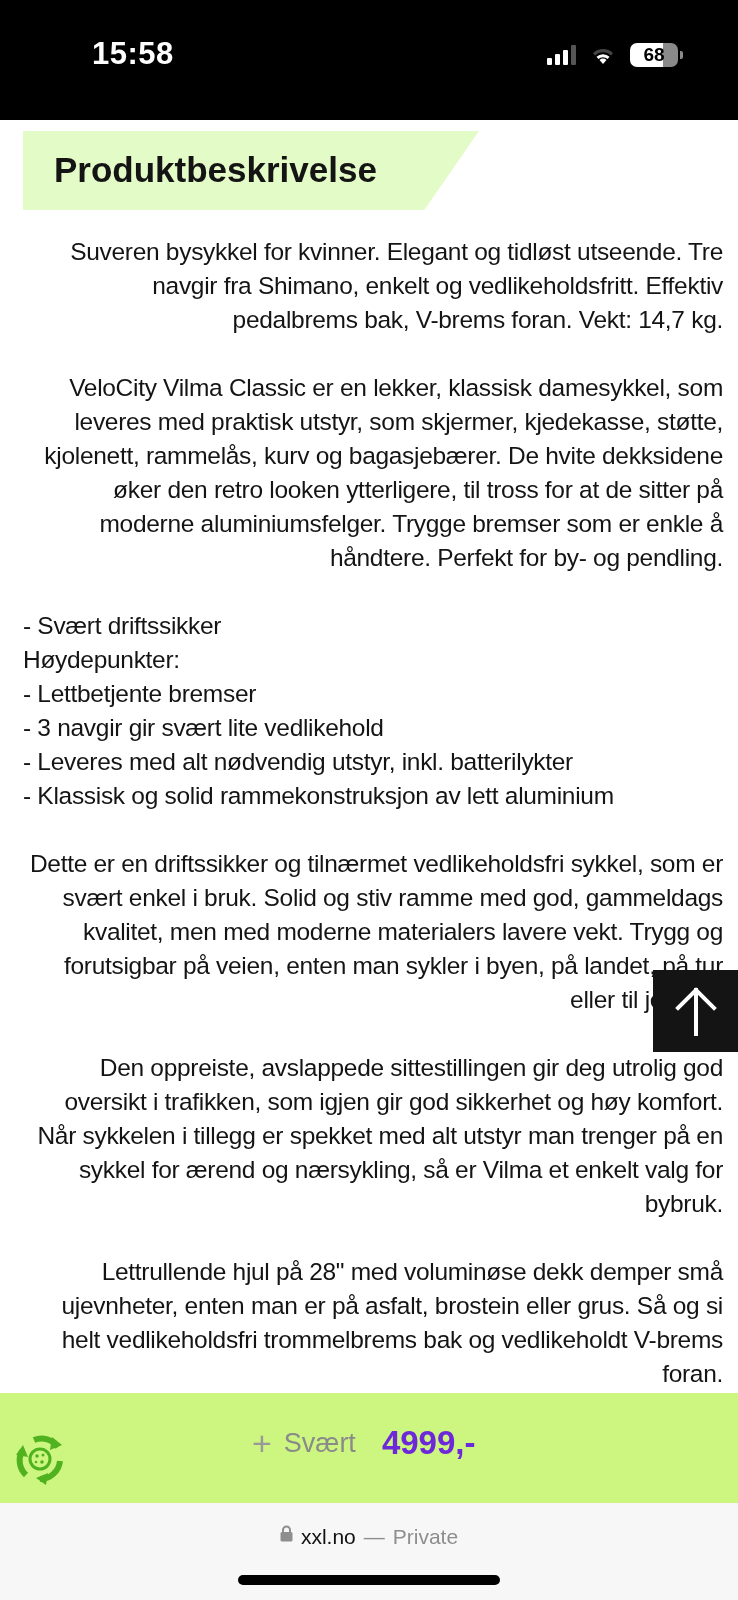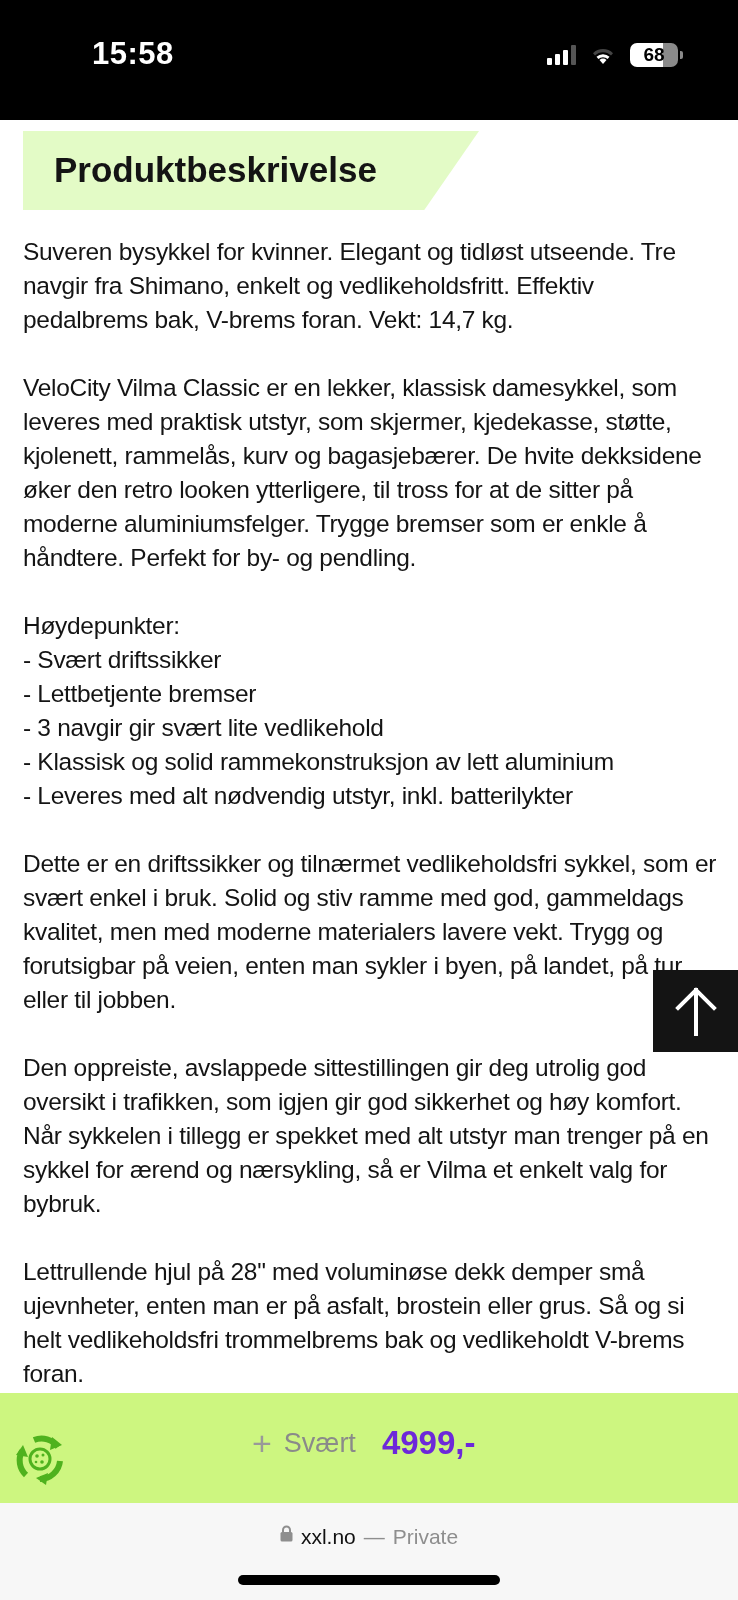--- a/index.html
+++ b/index.html
@@ -17,21 +17,21 @@
     .battery { position: relative; width: 48px; height: 24px; border-radius: 7px; background: linear-gradient(to right, #fff 0 68%, #8a8a8a 68% 100%); color: #000; font-weight: bold; font-size: 19px; text-align: center; line-height: 24px; }
     .battery::after { content: ""; position: absolute; right: -5px; top: 8px; width: 3px; height: 8px; background: #8a8a8a; border-radius: 0 2px 2px 0; }
 
     
     .heading-wrap { position: absolute; left: 23px; top: 131px; width: 456px; height: 79px; }
     .heading-bg { position: absolute; inset: 0; background: #e3fbc6; clip-path: polygon(0 0, 100% 0, 88% 100%, 0 100%); }
     .heading { position: absolute; left: 31px; top: 19px; font-size: 35px; font-weight: bold; color: #141414; }
 
     
     .content { position: absolute; left: 23px; top: 235px; width: 700px; font-size: 24.5px; line-height: 34px; color: #141414; letter-spacing: -0.3px; }
-    .content p { margin-bottom: 34px; white-space: pre-line; }
+    .content p { margin-bottom: 34px; white-space: pre-line; text-align: right; }
     .content ul { list-style: none; margin-bottom: 34px; }
 
     
     .scroll-top { position: absolute; left: 653px; top: 970px; width: 85px; height: 82px; background: #141414; display: flex; align-items: center; justify-content: center; cursor: pointer; }
 
     
     .buy-bar { position: absolute; left: 0; top: 1393px; width: 738px; height: 110px; background: rgba(198, 245, 110, 0.88); }
     .buy-bar-inner { position: absolute; inset: 0; }
     .eco-icon { position: absolute; left: 12px; top: 38px; width: 56px; height: 56px; }
     .buy-button { position: absolute; left: 252px; top: 30px; height: 40px; display: flex; align-items: center; gap: 12px; color: #8a8a8a; cursor: pointer; }
@@ -71,26 +71,26 @@
 
 <div class="heading-wrap">
   <div class="heading-bg"></div>
   <h1 class="heading">Produktbeskrivelse</h1>
 </div>
 
 <div class="content">
   <p>Suveren bysykkel for kvinner. Elegant og tidløst utseende. Tre navgir fra Shimano, enkelt og vedlikeholdsfritt. Effektiv pedalbrems bak, V-brems foran. Vekt: 14,7 kg.</p>
   <p>VeloCity Vilma Classic er en lekker, klassisk damesykkel, som leveres med praktisk utstyr, som skjermer, kjedekasse, støtte, kjolenett, rammelås, kurv og bagasjebærer. De hvite dekksidene øker den retro looken ytterligere, til tross for at de sitter på moderne aluminiumsfelger. Trygge bremser som er enkle å håndtere. Perfekt for by- og pendling.</p>
   <ul>
+    <li>- Svært driftssikker</li>
     <li>Høydepunkter:</li>
-    <li>- Svært driftssikker</li>
     <li>- Lettbetjente bremser</li>
     <li>- 3 navgir gir svært lite vedlikehold</li>
+    <li>- Leveres med alt nødvendig utstyr, inkl. batterilykter</li>
     <li>- Klassisk og solid rammekonstruksjon av lett aluminium</li>
-    <li>- Leveres med alt nødvendig utstyr, inkl. batterilykter</li>
   </ul>
   <p>Dette er en driftssikker og tilnærmet vedlikeholdsfri sykkel, som er svært enkel i bruk. Solid og stiv ramme med god, gammeldags kvalitet, men med moderne materialers lavere vekt. Trygg og forutsigbar på veien, enten man sykler i byen, på landet, på tur eller til jobben.</p>
   <p>Den oppreiste, avslappede sittestillingen gir deg utrolig god oversikt i trafikken, som igjen gir god sikkerhet og høy komfort. Når sykkelen i tillegg er spekket med alt utstyr man trenger på en sykkel for ærend og nærsykling, så er Vilma et enkelt valg for bybruk.</p>
   <p>Lettrullende hjul på 28" med voluminøse dekk demper små ujevnheter, enten man er på asfalt, brostein eller grus. Så og si helt vedlikeholdsfri trommelbrems bak og vedlikeholdt V-brems foran.</p>
 </div>
 
 <div class="scroll-top">
   <svg width="44" height="50" viewBox="0 0 44 50">
     <path d="M22 48 L22 4 M4 22 L22 4 L40 22" stroke="#fff" stroke-width="4" fill="none" stroke-linecap="square"></path>
   </svg>

